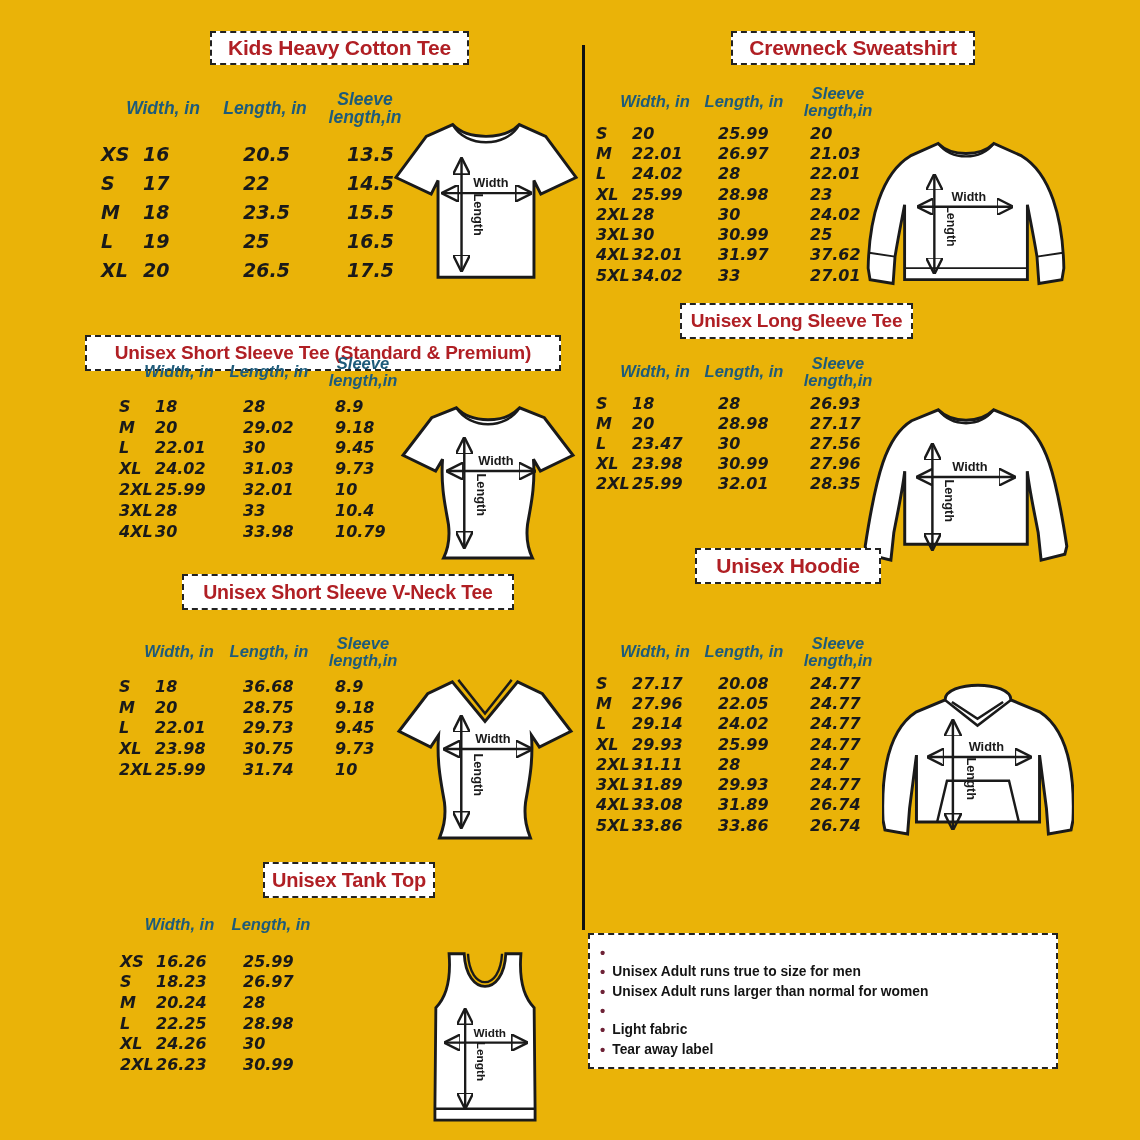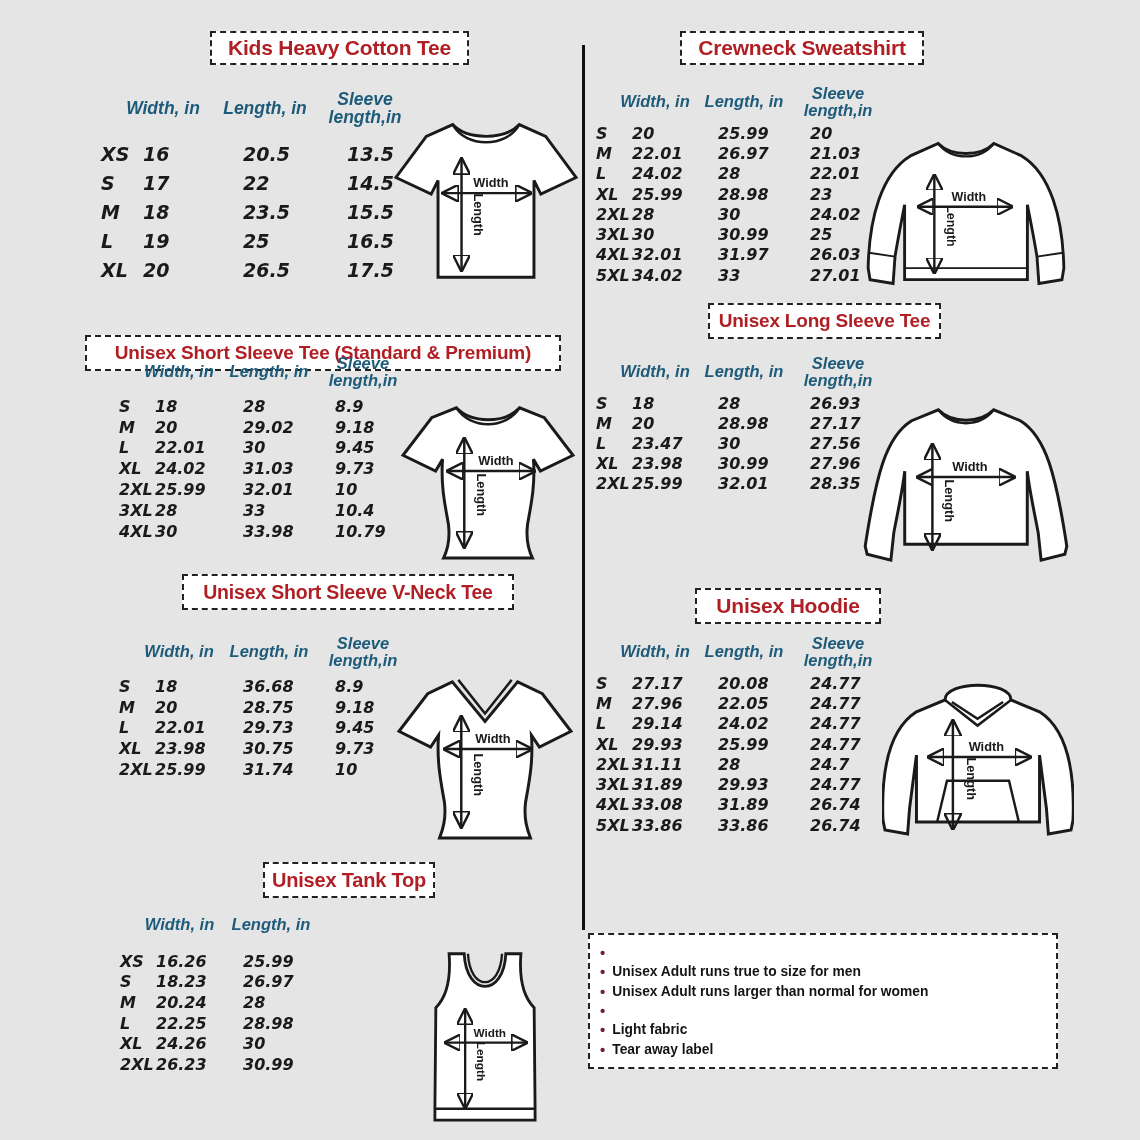--- a/index.html
+++ b/index.html
@@ -3,21 +3,21 @@
 <meta charset="utf-8">
 <style>
   :root{
     --title_red:#b01f24;
     --header_blue:#1e5b7a;
     --ink:#1a1a1a;
     --bullet:#6e2236;
   }
   html,body{margin:0;padding:0;}
   body{background:#ffffff;font-family:"DejaVu Sans",sans-serif;}
-  .page{position:relative;width:1140px;height:1140px;background:#e5e5e5;overflow:hidden;}
+  .page{position:relative;width:1140px;height:1140px;background:#eab308;overflow:hidden;}
   .divider{position:absolute;left:582px;top:45px;width:3px;height:885px;background:#111;}
 
   .sec{position:absolute;inset:0;pointer-events:none;}
 
   .title-box{
     position:absolute;
     border:2.5px dashed #222;
     background:#fff;
     color:var(--title_red);
     font-family:"Liberation Sans",sans-serif;
@@ -119,21 +119,21 @@
       <path class="fill" d="M61,14 C76,30 114,30 129,14 L156,26 L187,68 L151,85 L144,71 L144,170 L46,170 L46,71 L39,85 L3,68 L34,26 Z" stroke-width="3"></path>
       <path d="M61,14 C74,38 116,38 129,14" stroke-width="2.5"></path>
       <line x1="52" y1="84" x2="140" y2="84" stroke-width="2.5" marker-start="url(#ah0)" marker-end="url(#ah0)"></line>
       <line x1="70" y1="50" x2="70" y2="162" stroke-width="2.5" marker-start="url(#ah0)" marker-end="url(#ah0)"></line>
       <text class="arrow-label" x="100" y="78" font-size="13" text-anchor="middle">Width</text>
       <text class="arrow-label" x="83" y="106" font-size="13" text-anchor="middle" transform="rotate(90 83 106)">Length</text>
     </svg>
   </div>
 
   <div class="sec">
-    <div class="title-box" style="left:680px;top:31px;width:240px;height:30px;font-size:21px;">Crewneck Sweatshirt</div>
+    <div class="title-box" style="left:731px;top:31px;width:240px;height:30px;font-size:21px;">Crewneck Sweatshirt</div>
     <div class="tbl-head cols-r" style="left:576px;top:80px;width:310px;grid-auto-rows:44px;">
         <div class="hcell"></div>
         <div class="hcell">Width, in</div>
         <div class="hcell">Length, in</div>
         <div class="hcell wrap">Sleeve length,in</div>
       </div>
     <div class="tbl-body cols-r fs-sm" style="left:596px;top:123px;width:310px;grid-auto-rows:20.3px;">
         <div class="c-size">S</div>
         <div class="c-val">20</div>
         <div class="c-val">25.99</div>
@@ -154,21 +154,21 @@
         <div class="c-val">28</div>
         <div class="c-val">30</div>
         <div class="c-val">24.02</div>
         <div class="c-size">3XL</div>
         <div class="c-val">30</div>
         <div class="c-val">30.99</div>
         <div class="c-val">25</div>
         <div class="c-size">4XL</div>
         <div class="c-val">32.01</div>
         <div class="c-val">31.97</div>
-        <div class="c-val">26.03</div>
+        <div class="c-val">37.62</div>
         <div class="c-size">5XL</div>
         <div class="c-val">34.02</div>
         <div class="c-val">33</div>
         <div class="c-val">27.01</div>
       </div>
     <svg class="garment" style="left:862px;top:130px;" width="208" height="165" viewBox="0 0 210 172">
       <defs>
           <marker id="ah1" markerWidth="7" markerHeight="7" refX="6" refY="3.5" orient="auto-start-reverse">
             <path d="M0,0L7,3.5L0,7Z" fill="#1a1a1a" stroke="none"></path>
           </marker>
@@ -230,21 +230,21 @@
       <path class="fill" d="M58,12 C73,28 107,28 122,12 L147,22 L176,60 L143,76 L136,64 C138,92 133,112 130,130 C128,147 132,158 135,164 L45,164 C48,158 52,147 50,130 C47,112 42,92 44,64 L37,76 L4,60 L33,22 Z" stroke-width="3"></path>
       <path d="M58,12 C72,34 108,34 122,12" stroke-width="2.5"></path>
       <line x1="50" y1="76" x2="136" y2="76" stroke-width="2.5" marker-start="url(#ah2)" marker-end="url(#ah2)"></line>
       <line x1="66" y1="44" x2="66" y2="152" stroke-width="2.5" marker-start="url(#ah2)" marker-end="url(#ah2)"></line>
       <text class="arrow-label" x="98" y="70" font-size="13" text-anchor="middle">Width</text>
       <text class="arrow-label" x="79" y="100" font-size="13" text-anchor="middle" transform="rotate(90 79 100)">Length</text>
     </svg>
   </div>
 
   <div class="sec">
-    <div class="title-box" style="left:708px;top:303px;width:229px;height:32px;font-size:19px;">Unisex Long Sleeve Tee</div>
+    <div class="title-box" style="left:680px;top:303px;width:229px;height:32px;font-size:19px;">Unisex Long Sleeve Tee</div>
     <div class="tbl-head cols-r" style="left:576px;top:350px;width:310px;grid-auto-rows:44px;">
         <div class="hcell"></div>
         <div class="hcell">Width, in</div>
         <div class="hcell">Length, in</div>
         <div class="hcell wrap">Sleeve length,in</div>
       </div>
     <div class="tbl-body cols-r fs-sm" style="left:596px;top:393px;width:310px;grid-auto-rows:20px;">
         <div class="c-size">S</div>
         <div class="c-val">18</div>
         <div class="c-val">28</div>
@@ -320,21 +320,21 @@
       <path class="fill" d="M57,12 L90,52 L123,12 L148,24 L177,62 L145,78 L137,66 C139,95 134,116 131,134 C129,151 133,162 136,170 L44,170 C47,162 51,151 49,134 C46,116 41,95 43,66 L35,78 L3,62 L32,24 Z" stroke-width="3"></path>
       <path d="M63,10 L90,44 L117,10" stroke-width="2.5"></path>
       <line x1="50" y1="80" x2="136" y2="80" stroke-width="2.5" marker-start="url(#ah4)" marker-end="url(#ah4)"></line>
       <line x1="66" y1="48" x2="66" y2="158" stroke-width="2.5" marker-start="url(#ah4)" marker-end="url(#ah4)"></line>
       <text class="arrow-label" x="98" y="74" font-size="13" text-anchor="middle">Width</text>
       <text class="arrow-label" x="79" y="106" font-size="13" text-anchor="middle" transform="rotate(90 79 106)">Length</text>
     </svg>
   </div>
 
   <div class="sec">
-    <div class="title-box" style="left:695px;top:588px;width:182px;height:32px;font-size:21px;">Unisex Hoodie</div>
+    <div class="title-box" style="left:695px;top:548px;width:182px;height:32px;font-size:21px;">Unisex Hoodie</div>
     <div class="tbl-head cols-r" style="left:576px;top:630px;width:310px;grid-auto-rows:44px;">
         <div class="hcell"></div>
         <div class="hcell">Width, in</div>
         <div class="hcell">Length, in</div>
         <div class="hcell wrap">Sleeve length,in</div>
       </div>
     <div class="tbl-body cols-r fs-sm" style="left:596px;top:673px;width:310px;grid-auto-rows:20.3px;">
         <div class="c-size">S</div>
         <div class="c-val">27.17</div>
         <div class="c-val">20.08</div>

